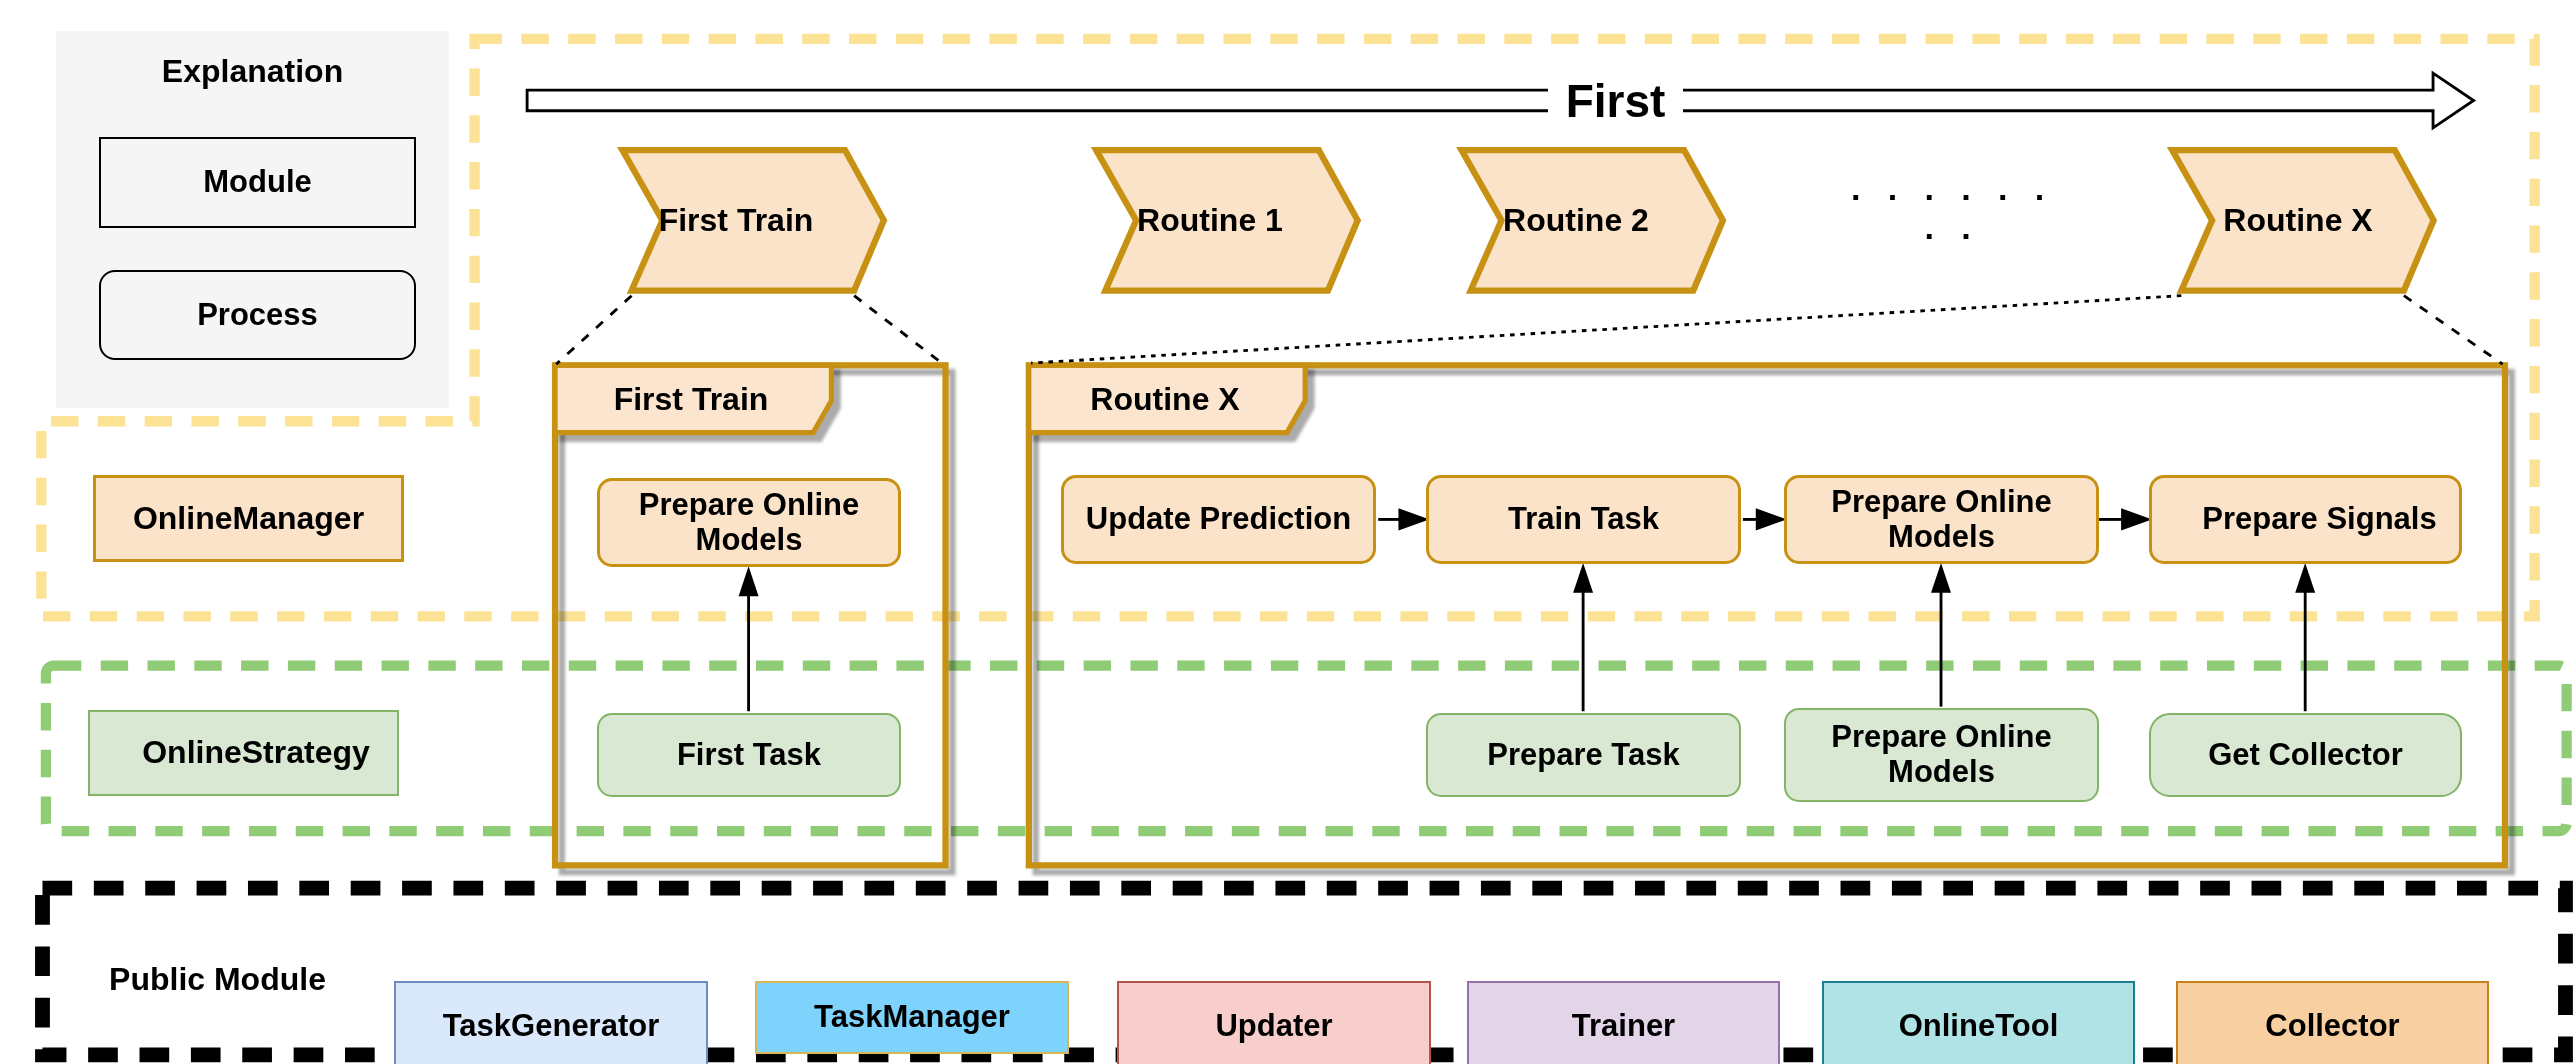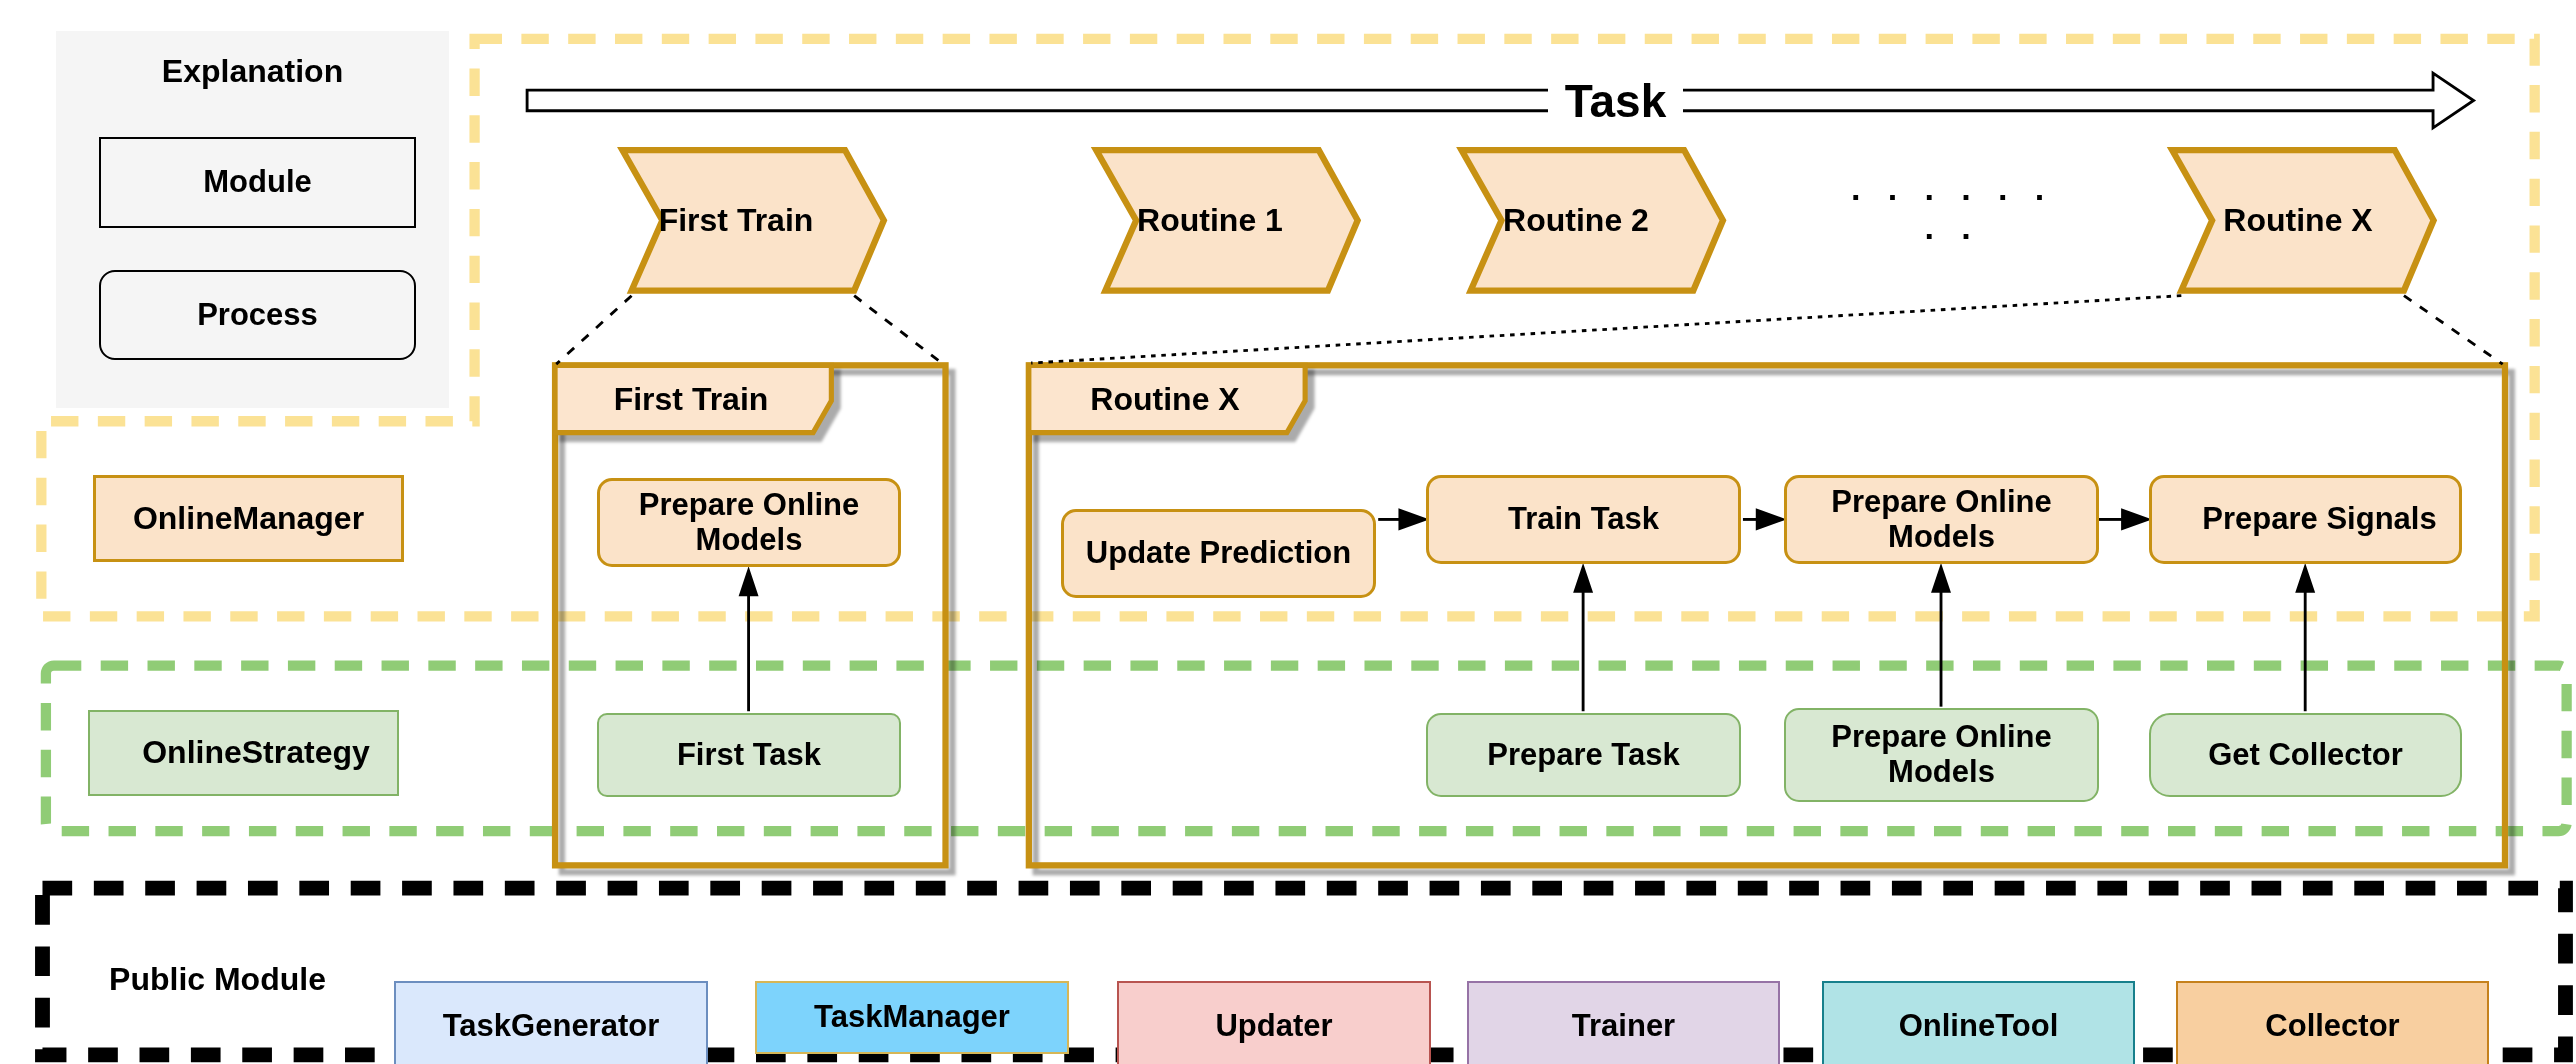--- a/index.html
+++ b/index.html
@@ -68,39 +68,39 @@
       <path d="M4038 994 L4024 1036 L4052 1036 Z"></path>
     </g>
   </svg>
 
   <div class="abs panel" style="left:56px;top:31px;width:393px;height:377px;">
     <div class="abs ctr" style="left:0;top:17px;width:393px;height:48px;font-size:32px;">Explanation</div>
     <div class="abs ctr box" style="left:43px;top:106px;width:317px;height:91px;border-width:2.9px;border-color:#000;font-size:31px;">Module</div>
     <div class="abs ctr box" style="left:43px;top:239px;width:317px;height:90px;border-width:2.9px;border-color:#000;border-radius:16px;font-size:31px;">Process</div>
   </div>
 
-  <div class="abs ctr" style="left:1548px;top:70px;width:135px;height:63px;font-size:46px;background:#ffffff;">Task</div>
+  <div class="abs ctr" style="left:1548px;top:70px;width:135px;height:63px;font-size:46px;background:#ffffff;">First</div>
 
   <div class="abs ctr chev-label" style="left:639px;top:192px;width:194px;height:57px;">First Train</div>
   <div class="abs ctr chev-label" style="left:1113px;top:192px;width:194px;height:57px;">Routine 1</div>
   <div class="abs ctr chev-label" style="left:1479px;top:192px;width:194px;height:57px;">Routine 2</div>
   <div class="abs ctr" style="left:1844px;top:188px;width:217px;height:57px;font-size:34px;letter-spacing:8px;">· · · · · · · ·</div>
   <div class="abs ctr chev-label" style="left:2201px;top:192px;width:194px;height:57px;">Routine X</div>
 
   <div class="abs ctr tab-label" style="left:571px;top:372px;width:240px;height:55px;">First Train</div>
   <div class="abs ctr tab-label" style="left:1045px;top:372px;width:240px;height:55px;">Routine X</div>
 
   <div class="abs ctr box lane-label" style="left:93px;top:475px;width:311px;height:87px;background:#FBE3C9;border-width:3.4px;border-color:#C79113;">OnlineManager</div>
   <div class="abs ctr box lane-label" style="left:88px;top:710px;width:311px;height:86px;background:#D8E8D2;border-width:2.9px;border-color:#82B366;padding-left:25px;">OnlineStrategy</div>
   <div class="abs ctr lane-label" style="left:69px;top:948px;width:297px;height:64px;">Public Module</div>
 
   <div class="abs ctr box proc" style="left:597px;top:478px;width:304px;height:89px;background:#FBE3C9;border-width:3.4px;border-color:#C79113;border-radius:15px;">Prepare Online Models</div>
-  <div class="abs ctr box proc" style="left:597px;top:713px;width:304px;height:84px;background:#D8E8D2;border-width:2.9px;border-color:#82B366;border-radius:10px;">First Task</div>
+  <div class="abs ctr box proc" style="left:597px;top:713px;width:304px;height:84px;background:#D8E8D2;border-width:2.9px;border-color:#82B366;border-radius:15px;">First Task</div>
 
-  <div class="abs ctr box proc" style="left:1061px;top:475px;width:315px;height:89px;background:#FBE3C9;border-width:3.4px;border-color:#C79113;border-radius:15px;margin-top:34px;">Update Prediction</div>
+  <div class="abs ctr box proc" style="left:1061px;top:475px;width:315px;height:89px;background:#FBE3C9;border-width:3.4px;border-color:#C79113;border-radius:15px;">Update Prediction</div>
   <div class="abs ctr box proc" style="left:1426px;top:475px;width:315px;height:89px;background:#FBE3C9;border-width:3.4px;border-color:#C79113;border-radius:15px;">Train Task</div>
   <div class="abs ctr box proc" style="left:1784px;top:475px;width:315px;height:89px;background:#FBE3C9;border-width:3.4px;border-color:#C79113;border-radius:15px;">Prepare Online Models</div>
   <div class="abs ctr box proc" style="left:2149px;top:475px;width:313px;height:89px;background:#FBE3C9;border-width:3.4px;border-color:#C79113;border-radius:15px;padding-left:28px;">Prepare Signals</div>
 
   <div class="abs ctr box proc" style="left:1426px;top:713px;width:315px;height:84px;background:#D8E8D2;border-width:2.9px;border-color:#82B366;border-radius:15px;">Prepare Task</div>
   <div class="abs ctr box proc" style="left:1784px;top:708px;width:315px;height:94px;background:#D8E8D2;border-width:2.9px;border-color:#82B366;border-radius:15px;">Prepare Online Models</div>
   <div class="abs ctr box proc" style="left:2149px;top:713px;width:313px;height:84px;background:#D8E8D2;border-width:2.9px;border-color:#82B366;border-radius:21px;">Get Collector</div>
 
   <div class="abs ctr box mod" style="left: 394px; top: 934px; width: 314px; height: 91px; border-width: 2.9px; background-color: rgb(218, 232, 252); border-color: rgb(108, 142, 191);">TaskGenerator</div>
   <div class="abs ctr box mod" style="left: 755px; top: 934px; width: 314px; height: 73px; border-width: 2.9px; background-color: #7dd3fc; border-color: rgb(214, 182, 86);">TaskManager</div>

